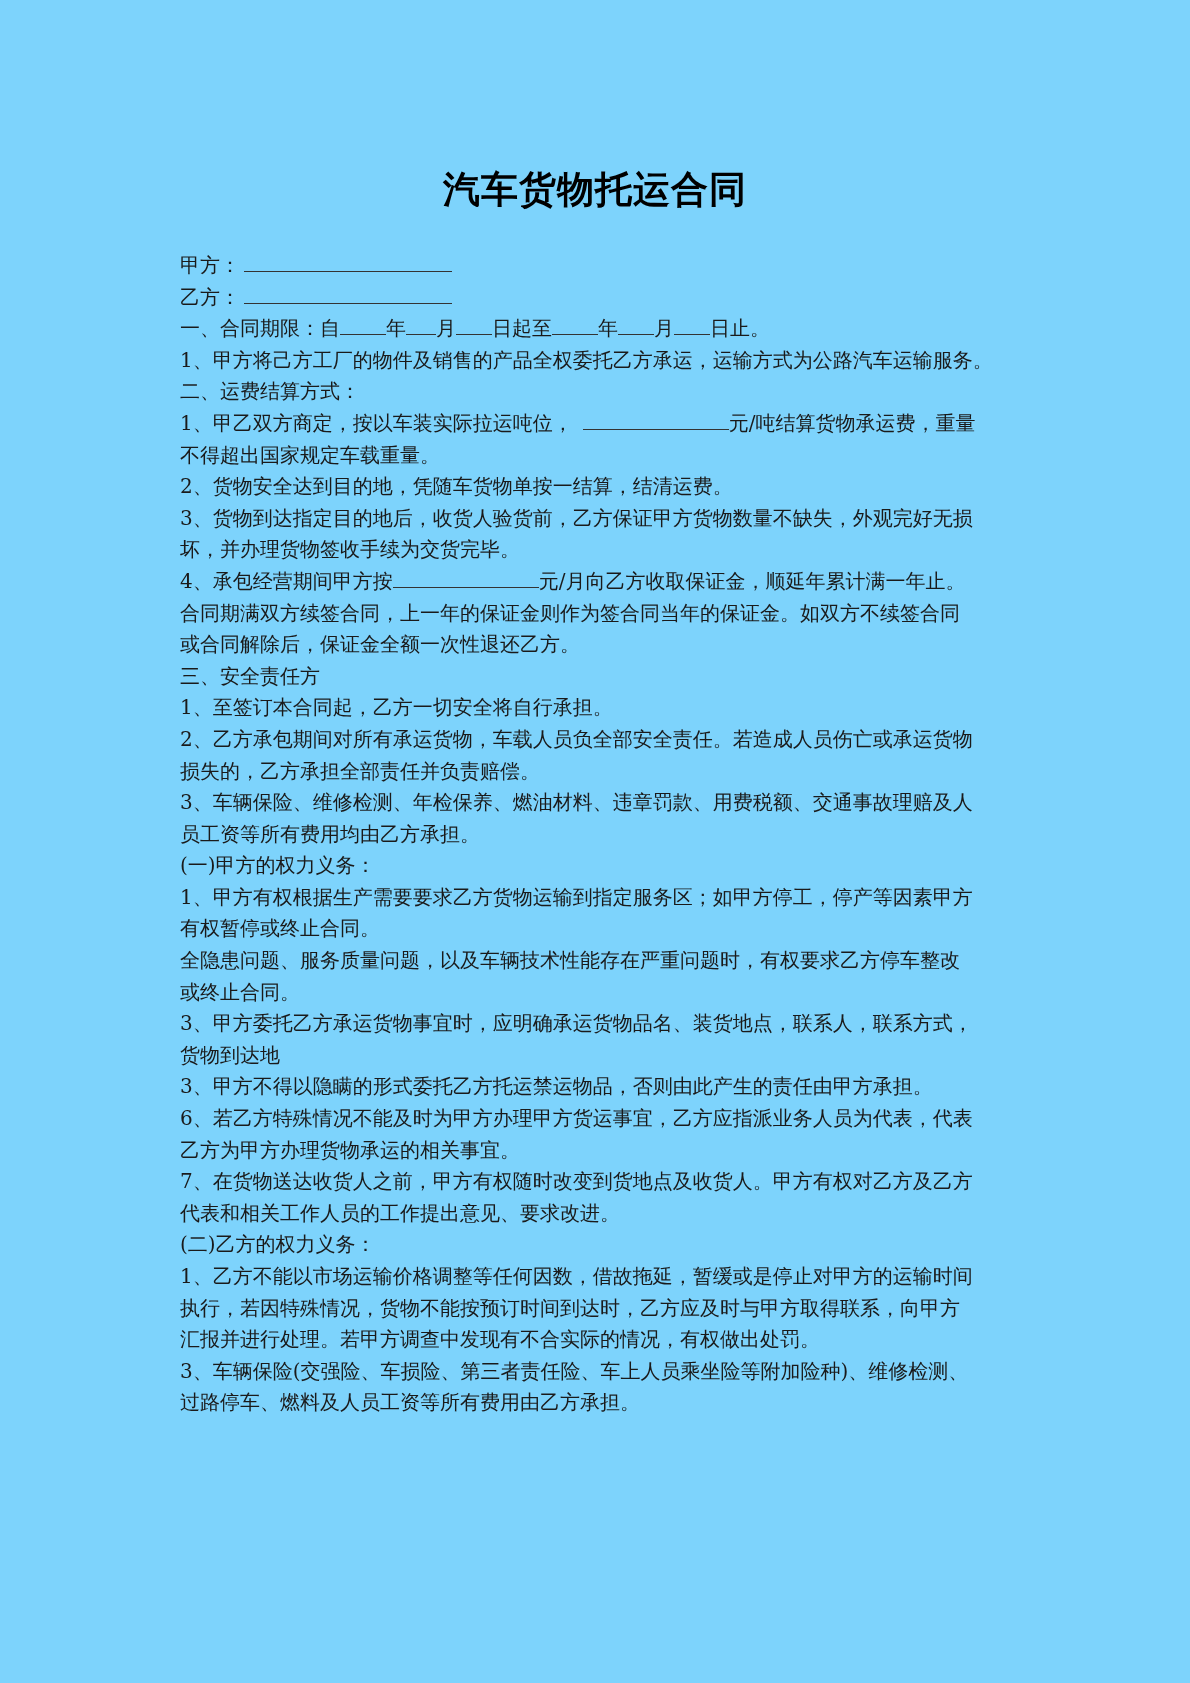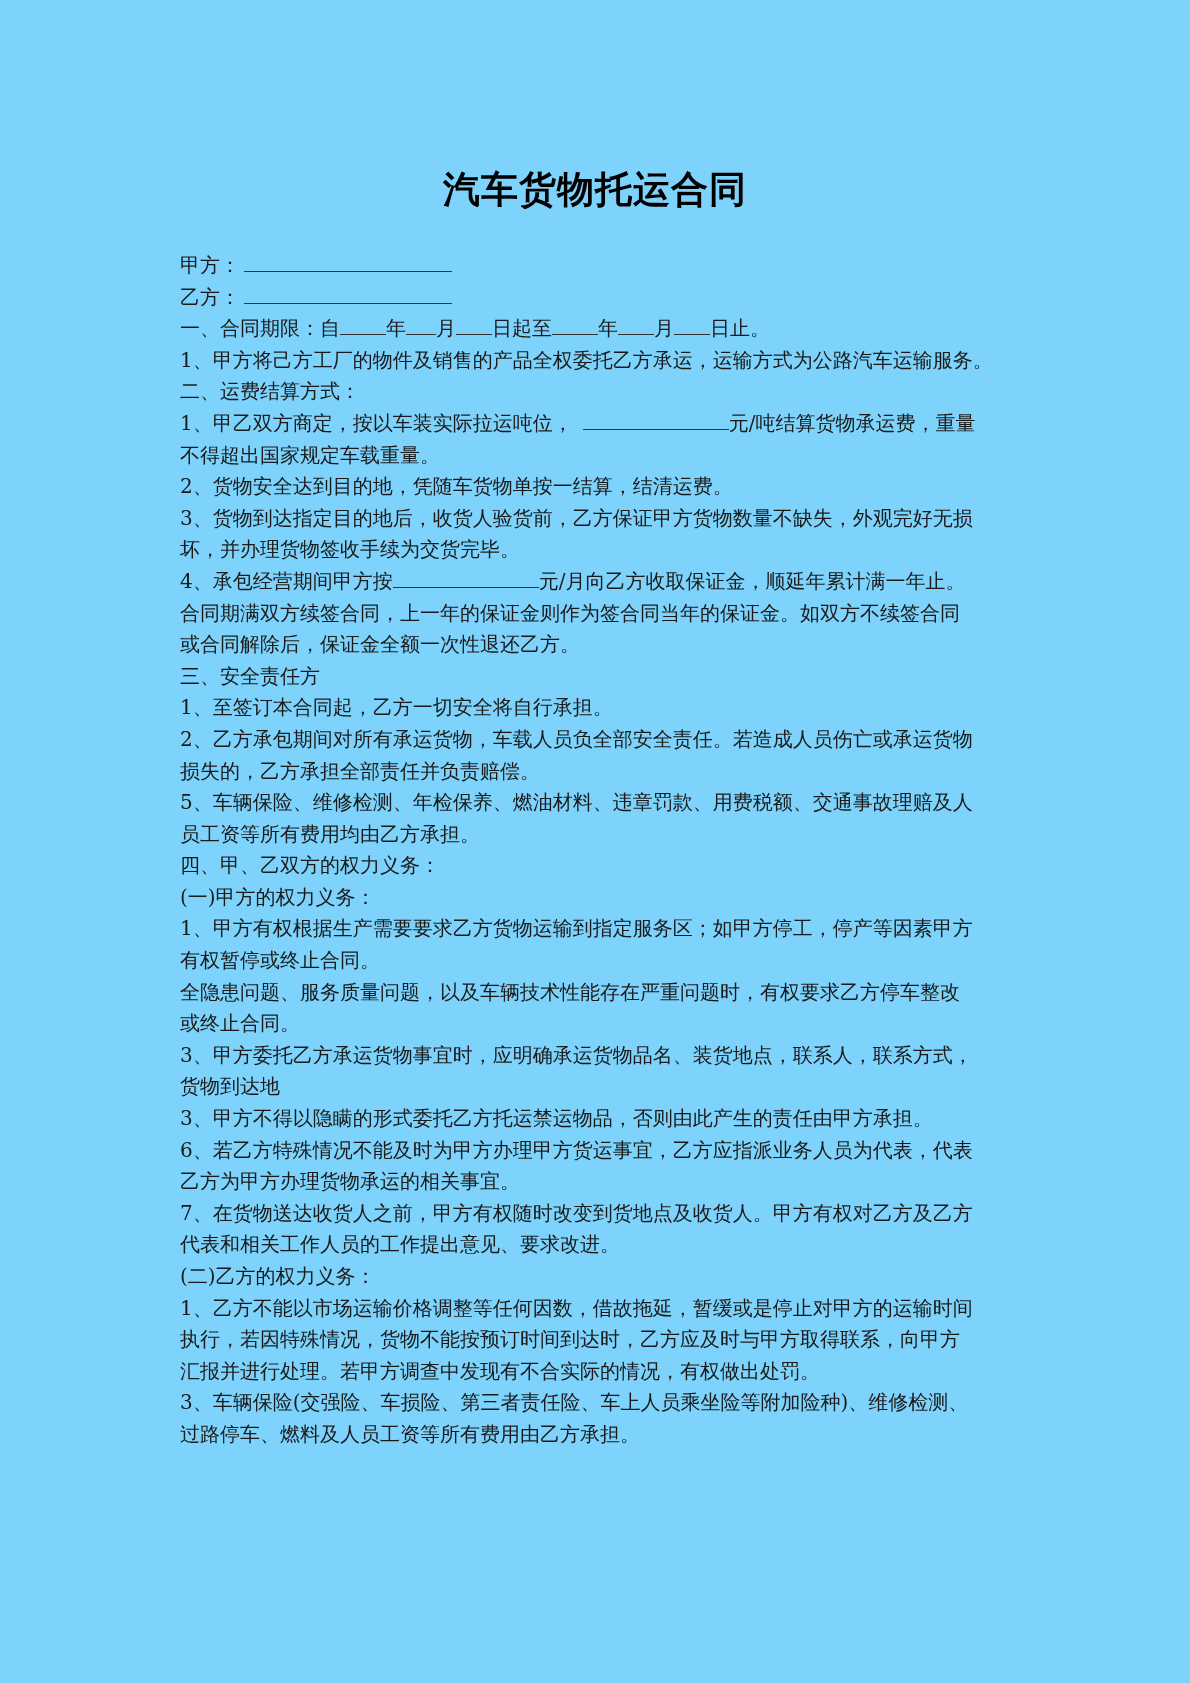--- a/index.html
+++ b/index.html
@@ -89,23 +89,22 @@
     <div class="line">坏，并办理货物签收手续为交货完毕。</div>
     <div class="line">
       <span>4、承包经营期间甲方按</span><span class="blank b-deposit"></span><span>元/月向乙方收取保证金，顺延年累计满一年止。</span>
     </div>
     <div class="line">合同期满双方续签合同，上一年的保证金则作为签合同当年的保证金。如双方不续签合同</div>
     <div class="line">或合同解除后，保证金全额一次性退还乙方。</div>
     <div class="line">三、安全责任方</div>
     <div class="line">1、至签订本合同起，乙方一切安全将自行承担。</div>
     <div class="line">2、乙方承包期间对所有承运货物，车载人员负全部安全责任。若造成人员伤亡或承运货物</div>
     <div class="line">损失的，乙方承担全部责任并负责赔偿。</div>
-    <div class="line">5、车辆保险、维修检测、年检保养、燃油材料、违章罚款、用费税额、交通事故理赔及人</div>
+    <div class="line">3、车辆保险、维修检测、年检保养、燃油材料、违章罚款、用费税额、交通事故理赔及人</div>
     <div class="line">员工资等所有费用均由乙方承担。</div>
-    <div class="line">四、甲、乙双方的权力义务：</div>
     <div class="line">(一)甲方的权力义务：</div>
     <div class="line">1、甲方有权根据生产需要要求乙方货物运输到指定服务区；如甲方停工，停产等因素甲方</div>
     <div class="line">有权暂停或终止合同。</div>
     <div class="line">全隐患问题、服务质量问题，以及车辆技术性能存在严重问题时，有权要求乙方停车整改</div>
     <div class="line">或终止合同。</div>
     <div class="line">3、甲方委托乙方承运货物事宜时，应明确承运货物品名、装货地点，联系人，联系方式，</div>
     <div class="line">货物到达地</div>
     <div class="line">3、甲方不得以隐瞒的形式委托乙方托运禁运物品，否则由此产生的责任由甲方承担。</div>
     <div class="line">6、若乙方特殊情况不能及时为甲方办理甲方货运事宜，乙方应指派业务人员为代表，代表</div>
     <div class="line">乙方为甲方办理货物承运的相关事宜。</div>

